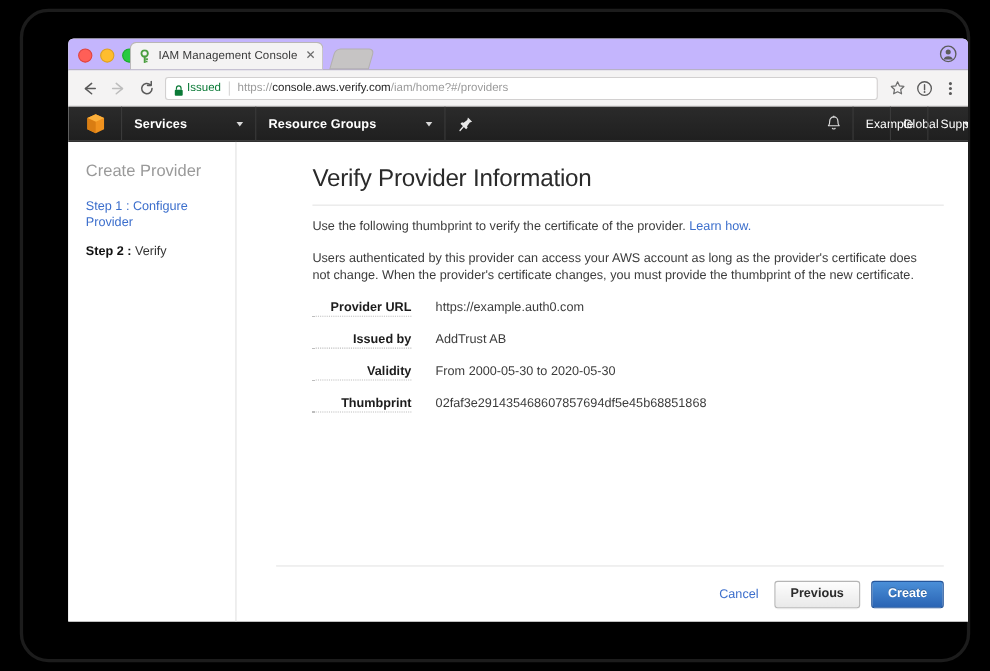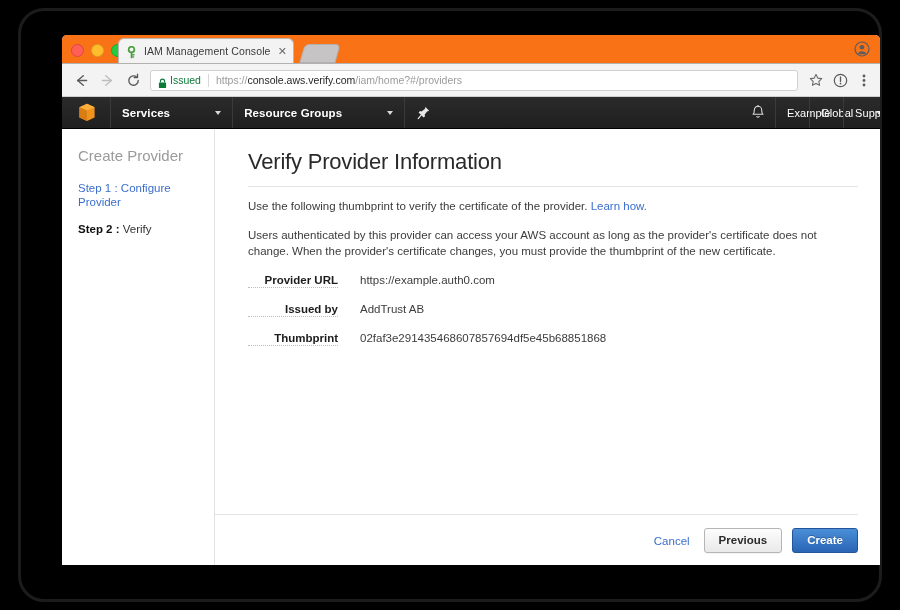--- a/index.html
+++ b/index.html
@@ -23,21 +23,21 @@
     position:absolute;left:41px;top:24px;
     width:818px;height:530px;
     background:#fff;
     border-radius:5px 5px 0 0;
     overflow:hidden;
   }
   
   #tab-strip{
     position:relative;
     height:28px;
-    background:#f97316;
+    background:#c4b5fd;
     border-bottom:1px solid #b3b0b0;
   }
   .traffic-lights{
     position:absolute;left:9px;top:9px;
     display:flex;gap:7px;
   }
   .light{width:11px;height:11px;border-radius:50%;}
   .light.red{background:#ff5f57;border:0.5px solid #e0443e;}
   .light.yellow{background:#ffbd2e;border:0.5px solid #dea123;}
   .light.green{background:#28ca42;border:0.5px solid #1aab29;}
@@ -176,20 +176,21 @@
   .bell-btn{
     display:flex;align-items:center;justify-content:center;
     width:34px;height:31px;cursor:pointer;
   }
   
   #console-body{
     position:relative;
     height:438px;
     background:#fff;
     display:flex;
+    gap:36px;
   }
   #sidebar{
     width:153px;
     flex:0 0 153px;
     border-right:1px solid #e2e2e2;
     padding:18px 0 0 0;
     box-sizing:border-box;
   }
   .sidebar-title{
     color:#9a9a9a;
@@ -464,20 +465,24 @@
         <div id="details">
           <div class="row">
             <span class="row-label">Provider URL</span>
             <span class="row-value">https://example.auth0.com</span>
           </div>
           <div class="row">
             <span class="row-label">Issued by</span>
             <span class="row-value">AddTrust AB</span>
           </div>
           <div class="row">
+            <span class="row-label">Validity</span>
+            <span class="row-value">From 2000-05-30 to 2020-05-30</span>
+          </div>
+          <div class="row">
             <span class="row-label">Thumbprint</span>
             <span class="row-value">02faf3e291435468607857694df5e45b68851868</span>
           </div>
         </div>
 
         <div id="footer-rule"></div>
         <div id="footer-actions">
           <span class="link-btn">Cancel</span>
           <button class="btn btn-secondary">Previous</button>
           <button class="btn btn-primary">Create</button>

